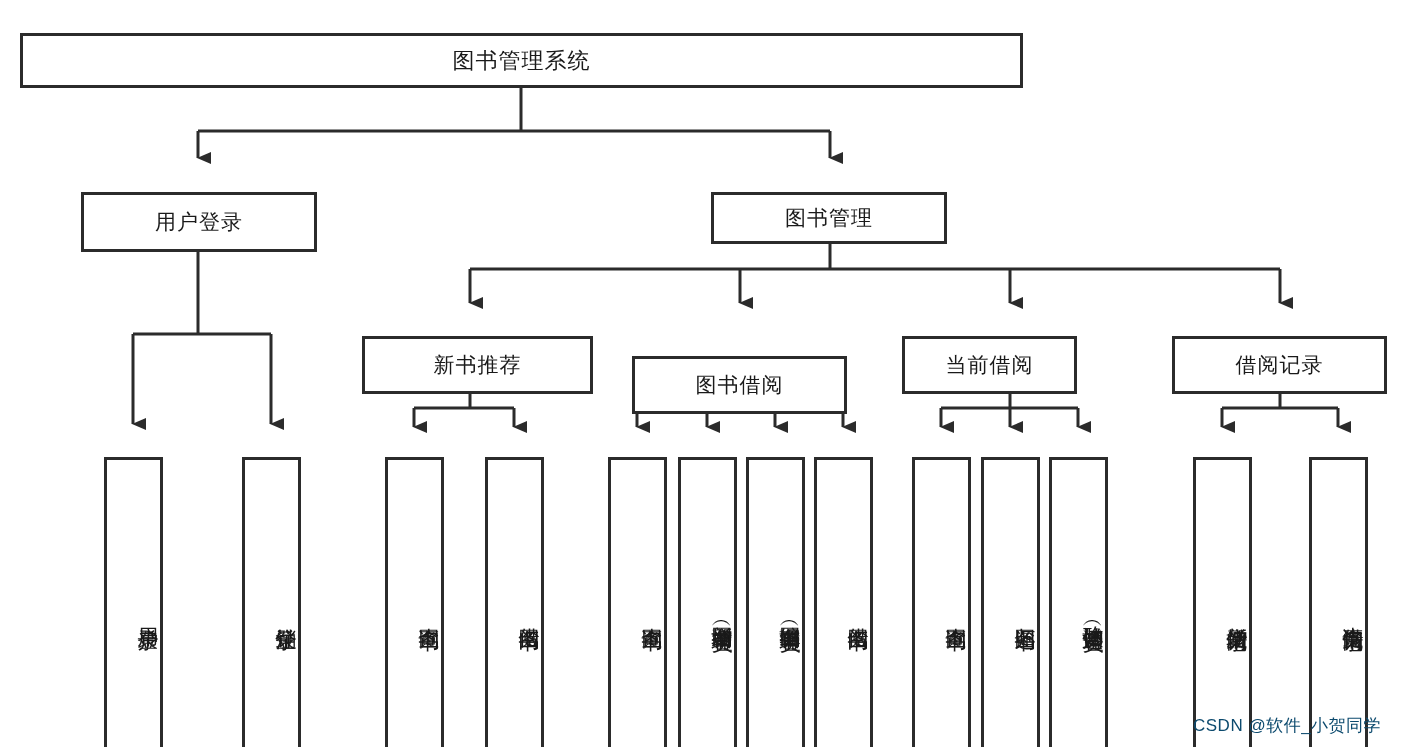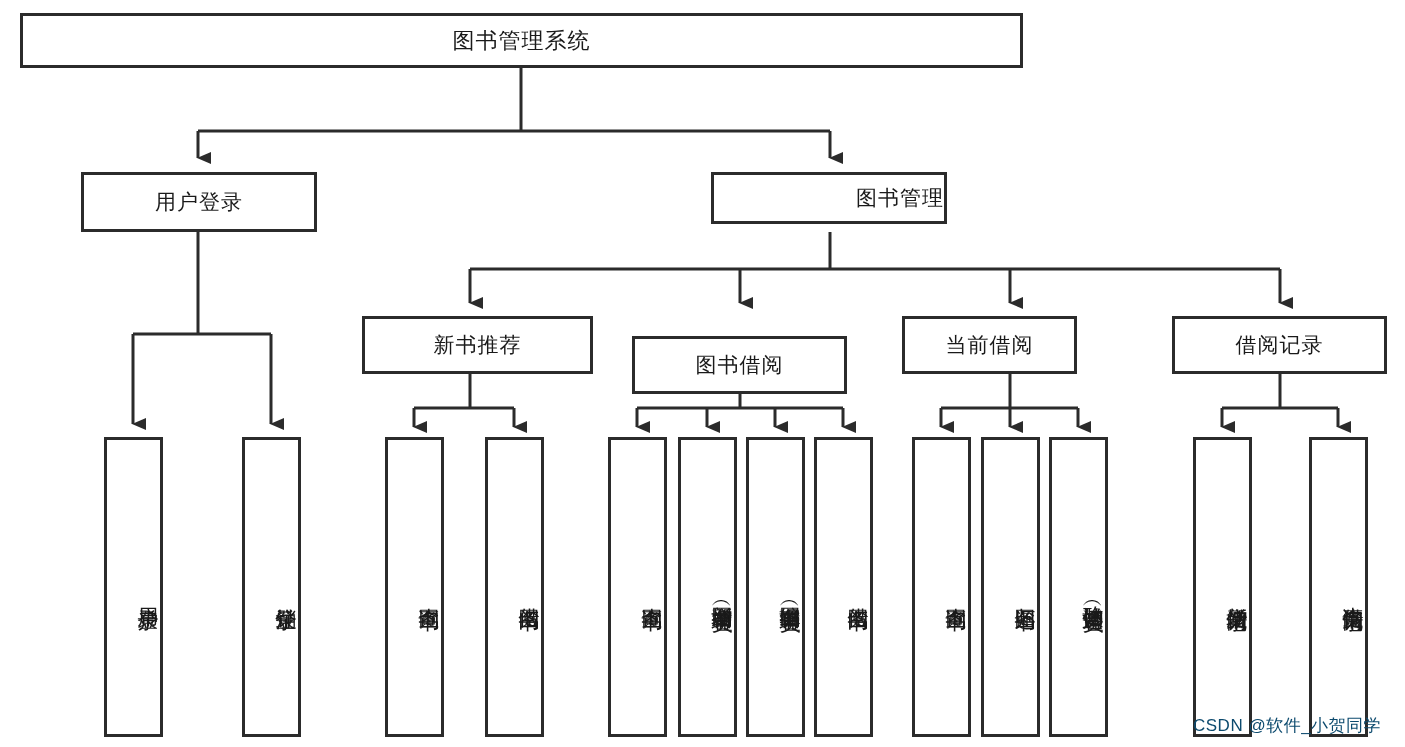--- a/index.html
+++ b/index.html
@@ -30,20 +30,21 @@
     position: absolute;
     box-sizing: border-box;
     background: #ffffff;
     border: 3px solid #2b2b2b;
     display: flex;
     align-items: center;
     justify-content: center;
     color: #1a1a1a;
     text-align: center;
     line-height: 1.18;
+    margin-top: 20px;
   }
   .node.h {
     font-size: 21px;
     letter-spacing: 1px;
   }
   .node.root {
     font-size: 22px;
     letter-spacing: 1px;
   }
   .node.v {
@@ -125,21 +126,21 @@
     </g>
   </svg>
 
   <div class="node root" style="left:20px; top:13px; width:1003px; height:55px;">
     <span>图书管理系统</span>
   </div>
 
   <div class="node h" style="left:81px; top:172px; width:236px; height:60px;">
     <span>用户登录</span>
   </div>
-  <div class="node h" style="left:711px; top:172px; width:236px; height:52px;justify-content:flex-end;">
+  <div class="node h" style="left:711px; top:172px; width:236px; height:52px;">
     <span>图书管理</span>
   </div>
 
   <div class="node h" style="left:362px; top:316px; width:231px; height:58px;">
     <span>新书推荐</span>
   </div>
   <div class="node h" style="left:632px; top:336px; width:215px; height:58px;">
     <span>图书借阅</span>
   </div>
   <div class="node h" style="left:902px; top:316px; width:175px; height:58px;">

